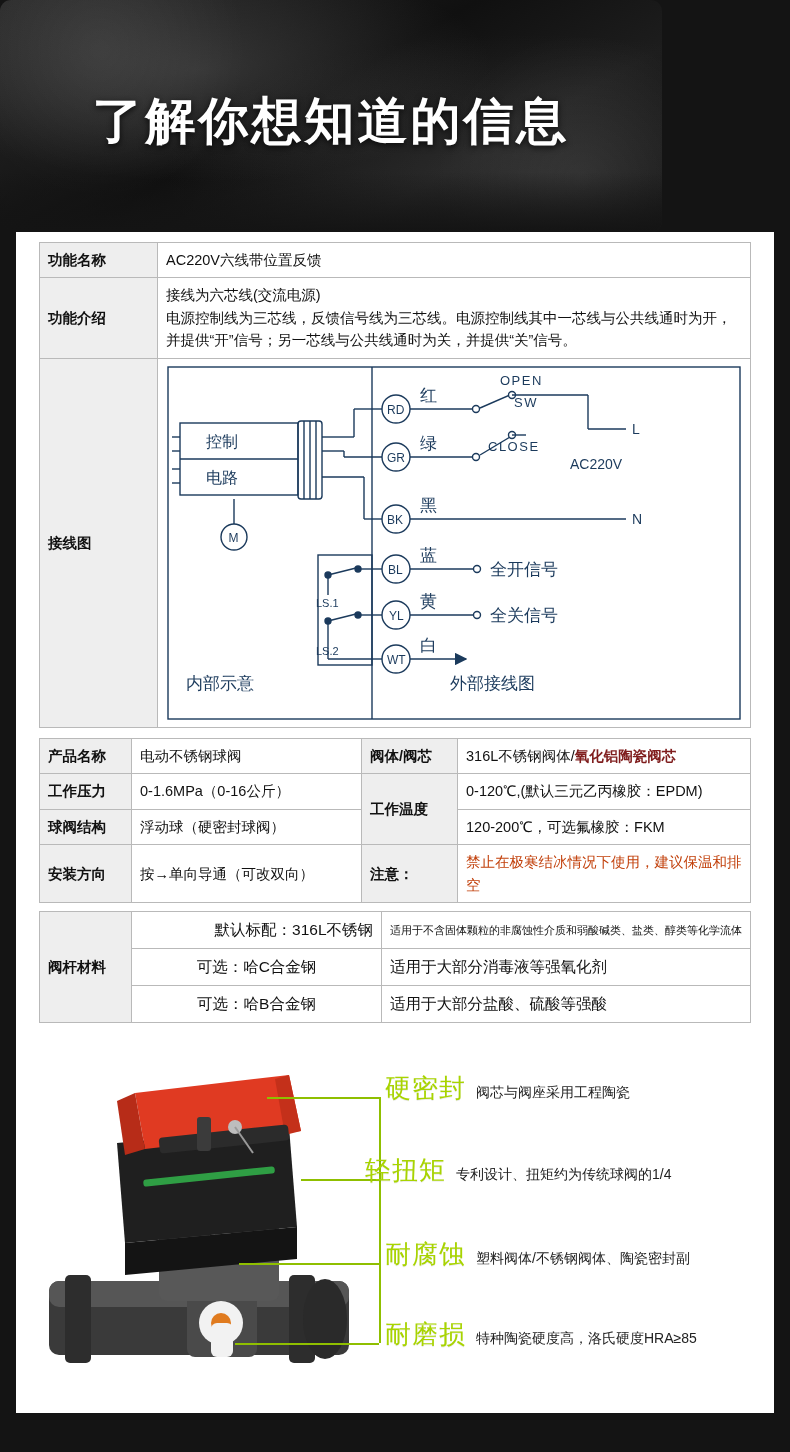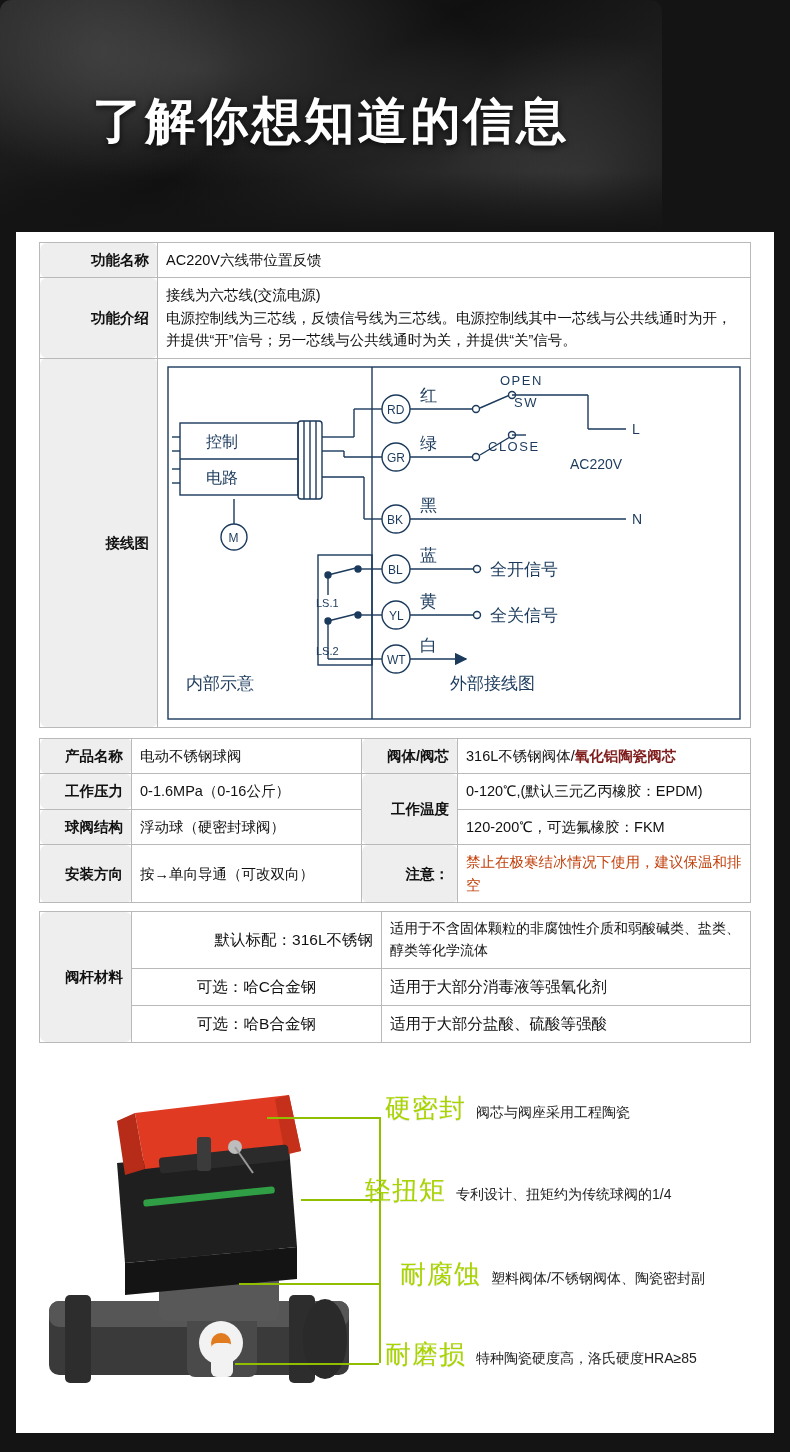--- a/index.html
+++ b/index.html
@@ -58,24 +58,23 @@
   }
   table.spec td {
     border: 1px solid #b9b9b9;
     padding: 6px 8px;
     font-size: 14.5px;
     vertical-align: middle;
     line-height: 1.55;
   }
   td.lab {
     background:#eeeeee;
-    text-align:right;
+    text-align:left;
     font-weight:bold;
     white-space:nowrap;
-    border-radius:7px;
   }
   td.val { background:#fff; }
   .red { color:#7f1d1d; font-weight:bold; }
   .note-red { color:#c2410c; font-weight:normal; font-size:13.5px; }
   .big { font-size:16px; font-weight:bold; }
 
   .intro { font-size:14.5px; line-height:1.75; }
 
   
   .diagram-cell { padding: 0 !important; background:#fff; }
@@ -302,21 +301,21 @@
   <table class="spec" style="margin-top:8px">
     <colgroup>
       <col style="width:92px">
         <col style="width:250px">
         <col>
     </colgroup>
     <tbody>
         <tr>
       <td class="lab big" rowspan="3">阀杆材料</td>
       <td class="val" style="text-align:right;font-size:15.5px">默认标配：316L不锈钢</td>
-      <td class="val" style="font-size:14px">适用于不含固体颗粒的非腐蚀性介质和弱酸碱类、盐类、醇类等化学流体</td>
+      <td class="val" style="font-size:11px">适用于不含固体颗粒的非腐蚀性介质和弱酸碱类、盐类、醇类等化学流体</td>
     </tr>
     <tr>
       <td class="val" style="text-align:center;font-size:15.5px">可选：哈C合金钢</td>
       <td class="val" style="font-size:15.5px">适用于大部分消毒液等强氧化剂</td>
     </tr>
     <tr>
       <td class="val" style="text-align:center;font-size:15.5px">可选：哈B合金钢</td>
       <td class="val" style="font-size:15.5px">适用于大部分盐酸、硫酸等强酸</td>
     </tr>
   </tbody>
@@ -364,21 +363,21 @@
     <div class="lead-v" style="left:340px; top:66px; height:246px;"></div>
 
     <div class="feat" style="left:346px; top:44px;">
       <span class="feat-title">硬密封</span>
       <span class="feat-desc">阀芯与阀座采用工程陶瓷</span>
     </div>
     <div class="feat" style="left:326px; top:126px;">
       <span class="feat-title">轻扭矩</span>
       <span class="feat-desc">专利设计、扭矩约为传统球阀的1/4</span>
     </div>
-    <div class="feat" style="left:361px; top:210px;">
+    <div class="feat" style="left:346px; top:210px;">
       <span class="feat-title">耐腐蚀</span>
       <span class="feat-desc">塑料阀体/不锈钢阀体、陶瓷密封副</span>
     </div>
     <div class="feat" style="left:346px; top:290px;">
       <span class="feat-title">耐磨损</span>
       <span class="feat-desc">特种陶瓷硬度高，洛氏硬度HRA≥85</span>
     </div>
   </div>
   <div class="footer-pad"></div>
 </div>

